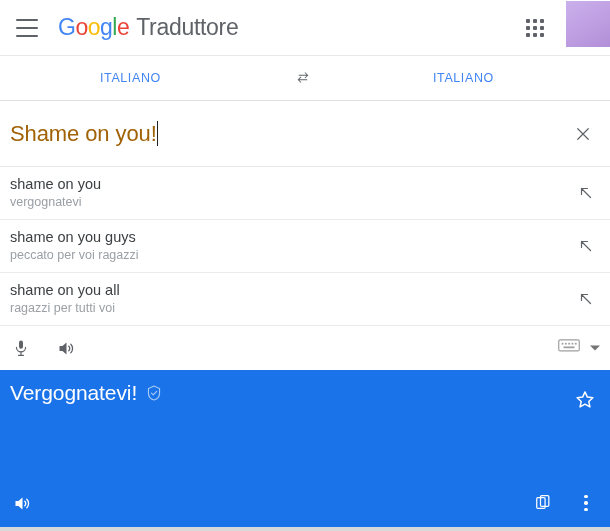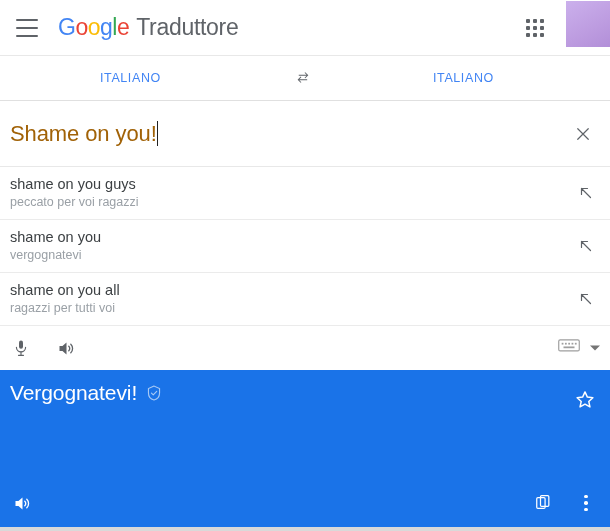--- a/index.html
+++ b/index.html
@@ -391,34 +391,34 @@
       <svg width="18" height="18" viewBox="0 0 24 24">
         <path d="M5 5 L19 19 M19 5 L5 19" stroke="#5f6368" stroke-width="1.6" fill="none" stroke-linecap="round"></path>
       </svg>
     </div>
   </div>
 
   <div class="suggestions">
 
     <div class="suggestion">
       <div class="sugg-texts">
-        <div class="sugg-main">shame on you guys</div>
-        <div class="sugg-sub">peccato per voi ragazzi</div>
+        <div class="sugg-main">shame on you</div>
+        <div class="sugg-sub">vergognatevi</div>
       </div>
       <div class="sugg-arrow">
         <svg width="18" height="18" viewBox="0 0 24 24">
           <path d="M6 6 L18 18 M6 6 L6 14 M6 6 L14 6" stroke="#5f6368" stroke-width="1.6" fill="none" stroke-linecap="round" stroke-linejoin="round"></path>
         </svg>
       </div>
     </div>
 
     <div class="suggestion">
       <div class="sugg-texts">
-        <div class="sugg-main">shame on you</div>
-        <div class="sugg-sub">vergognatevi</div>
+        <div class="sugg-main">shame on you guys</div>
+        <div class="sugg-sub">peccato per voi ragazzi</div>
       </div>
       <div class="sugg-arrow">
         <svg width="18" height="18" viewBox="0 0 24 24">
           <path d="M6 6 L18 18 M6 6 L6 14 M6 6 L14 6" stroke="#5f6368" stroke-width="1.6" fill="none" stroke-linecap="round" stroke-linejoin="round"></path>
         </svg>
       </div>
     </div>
 
     <div class="suggestion">
       <div class="sugg-texts">

